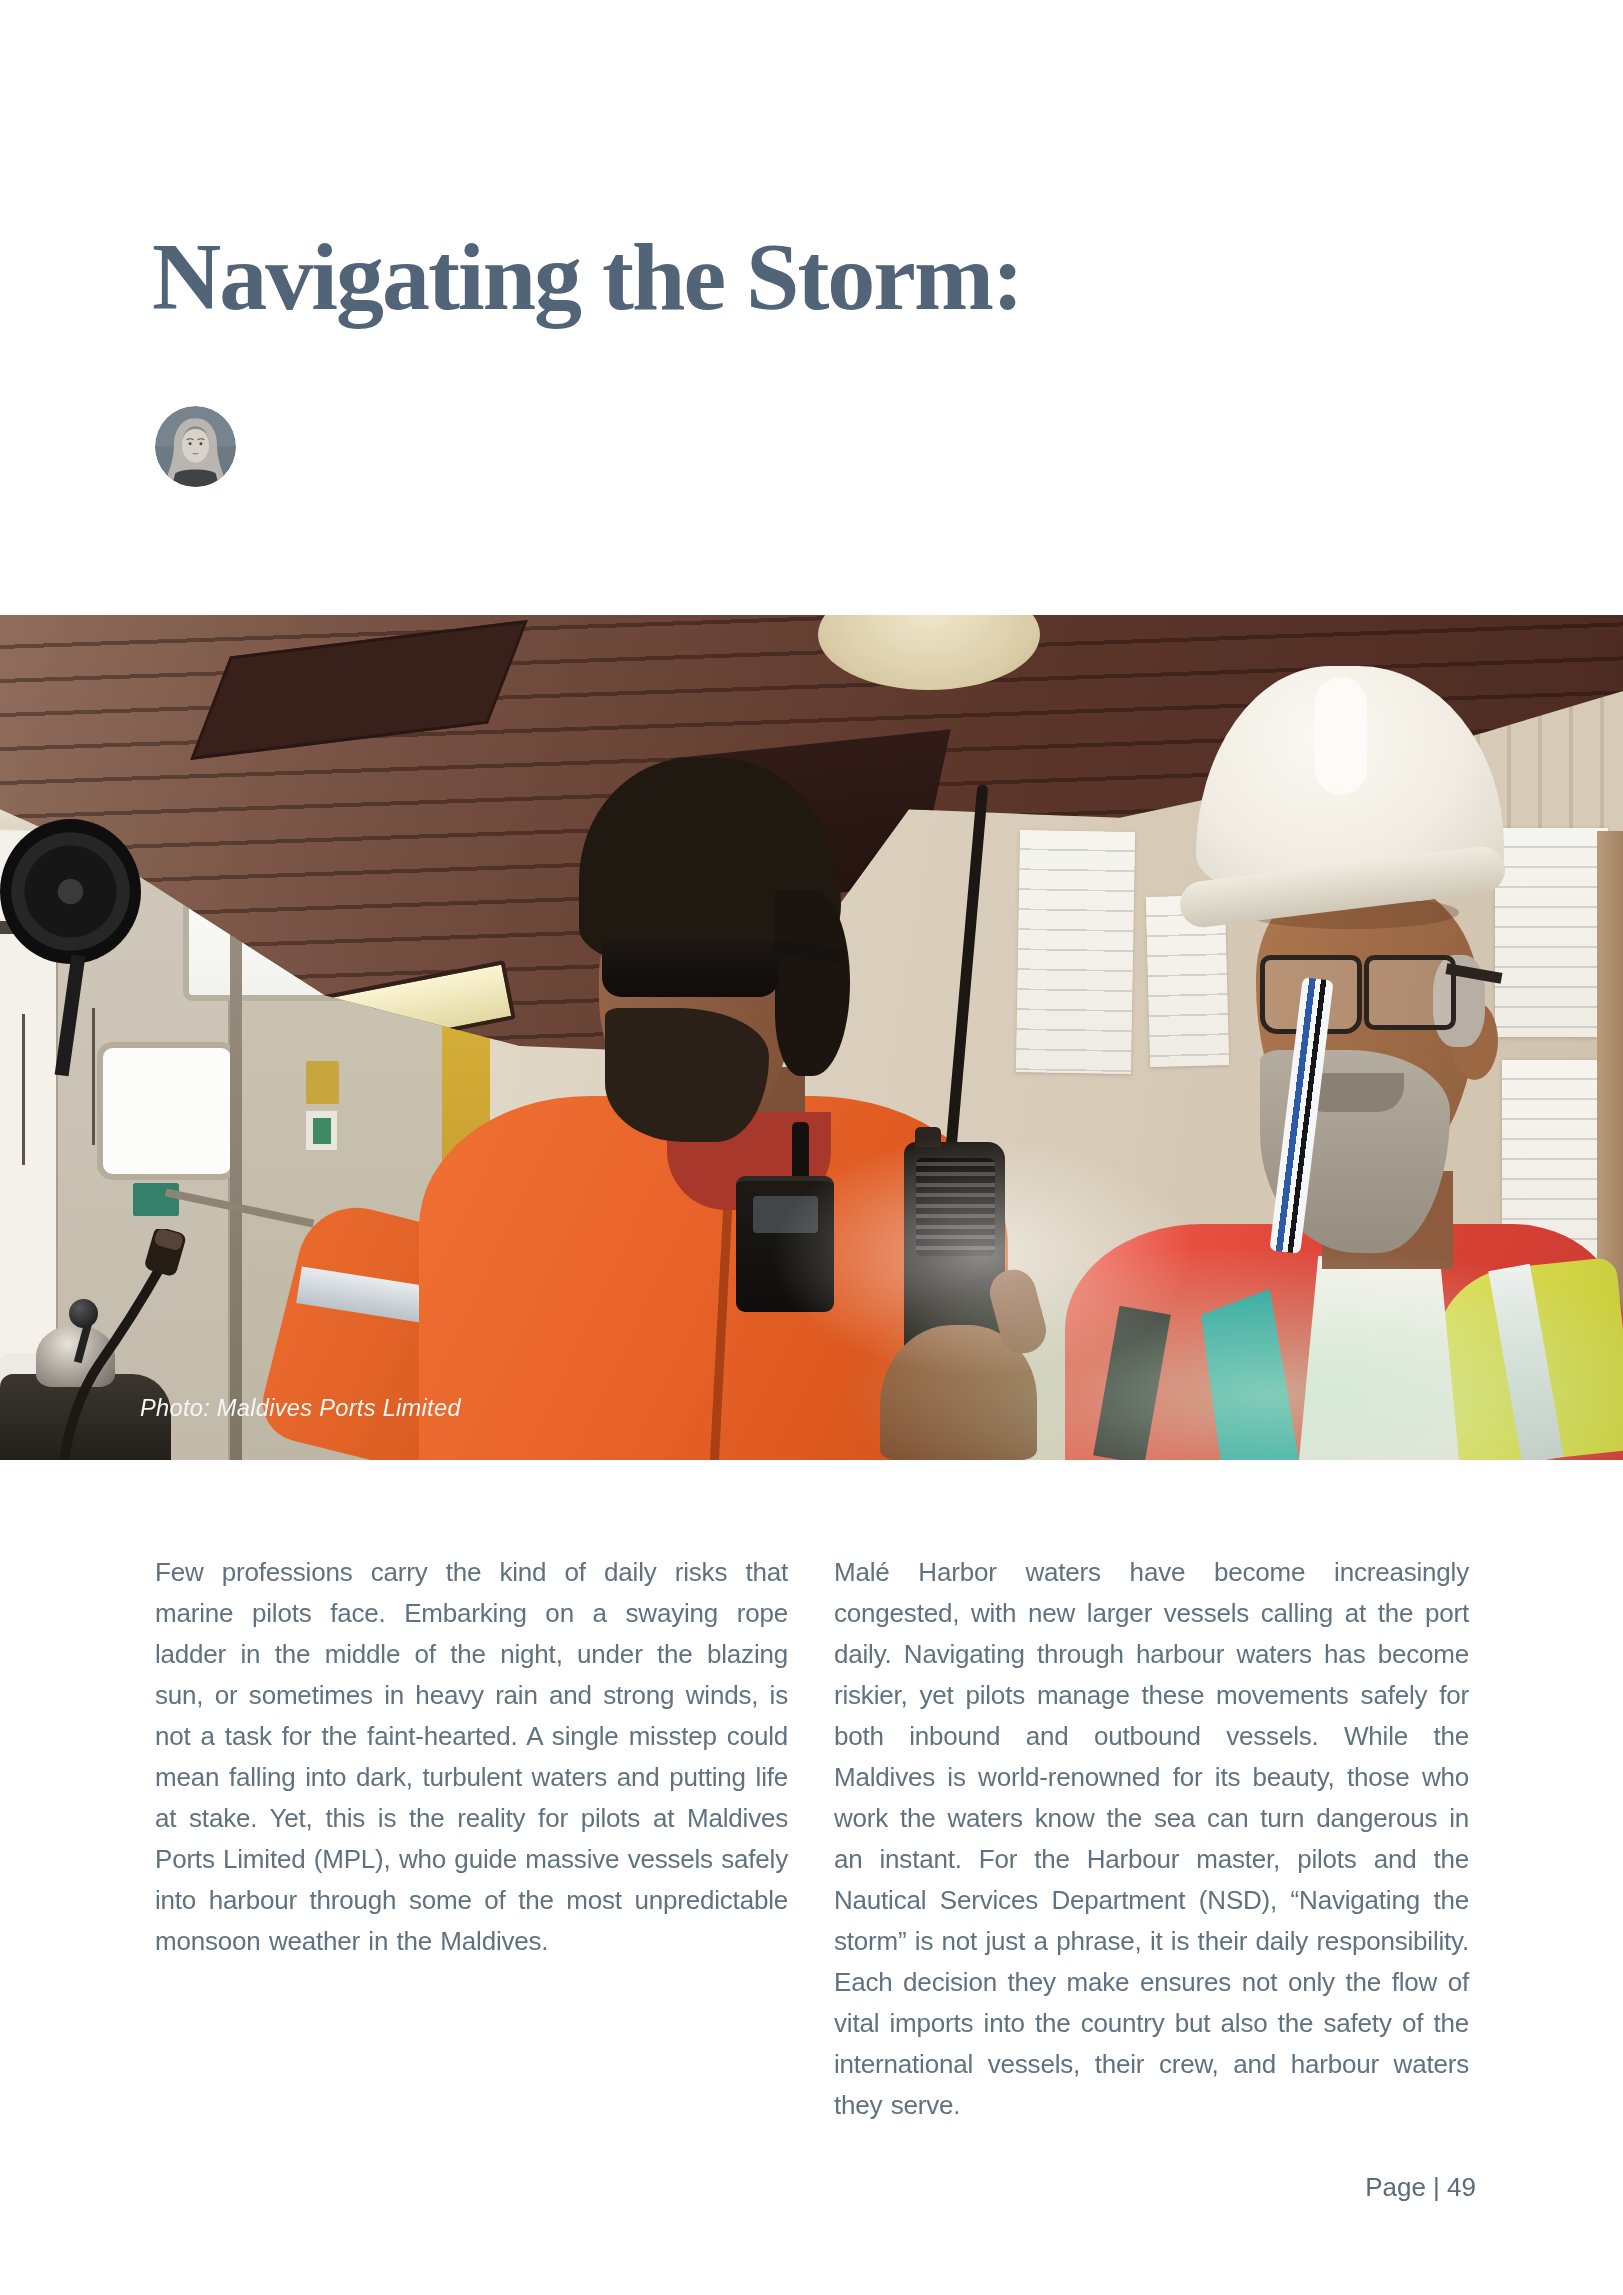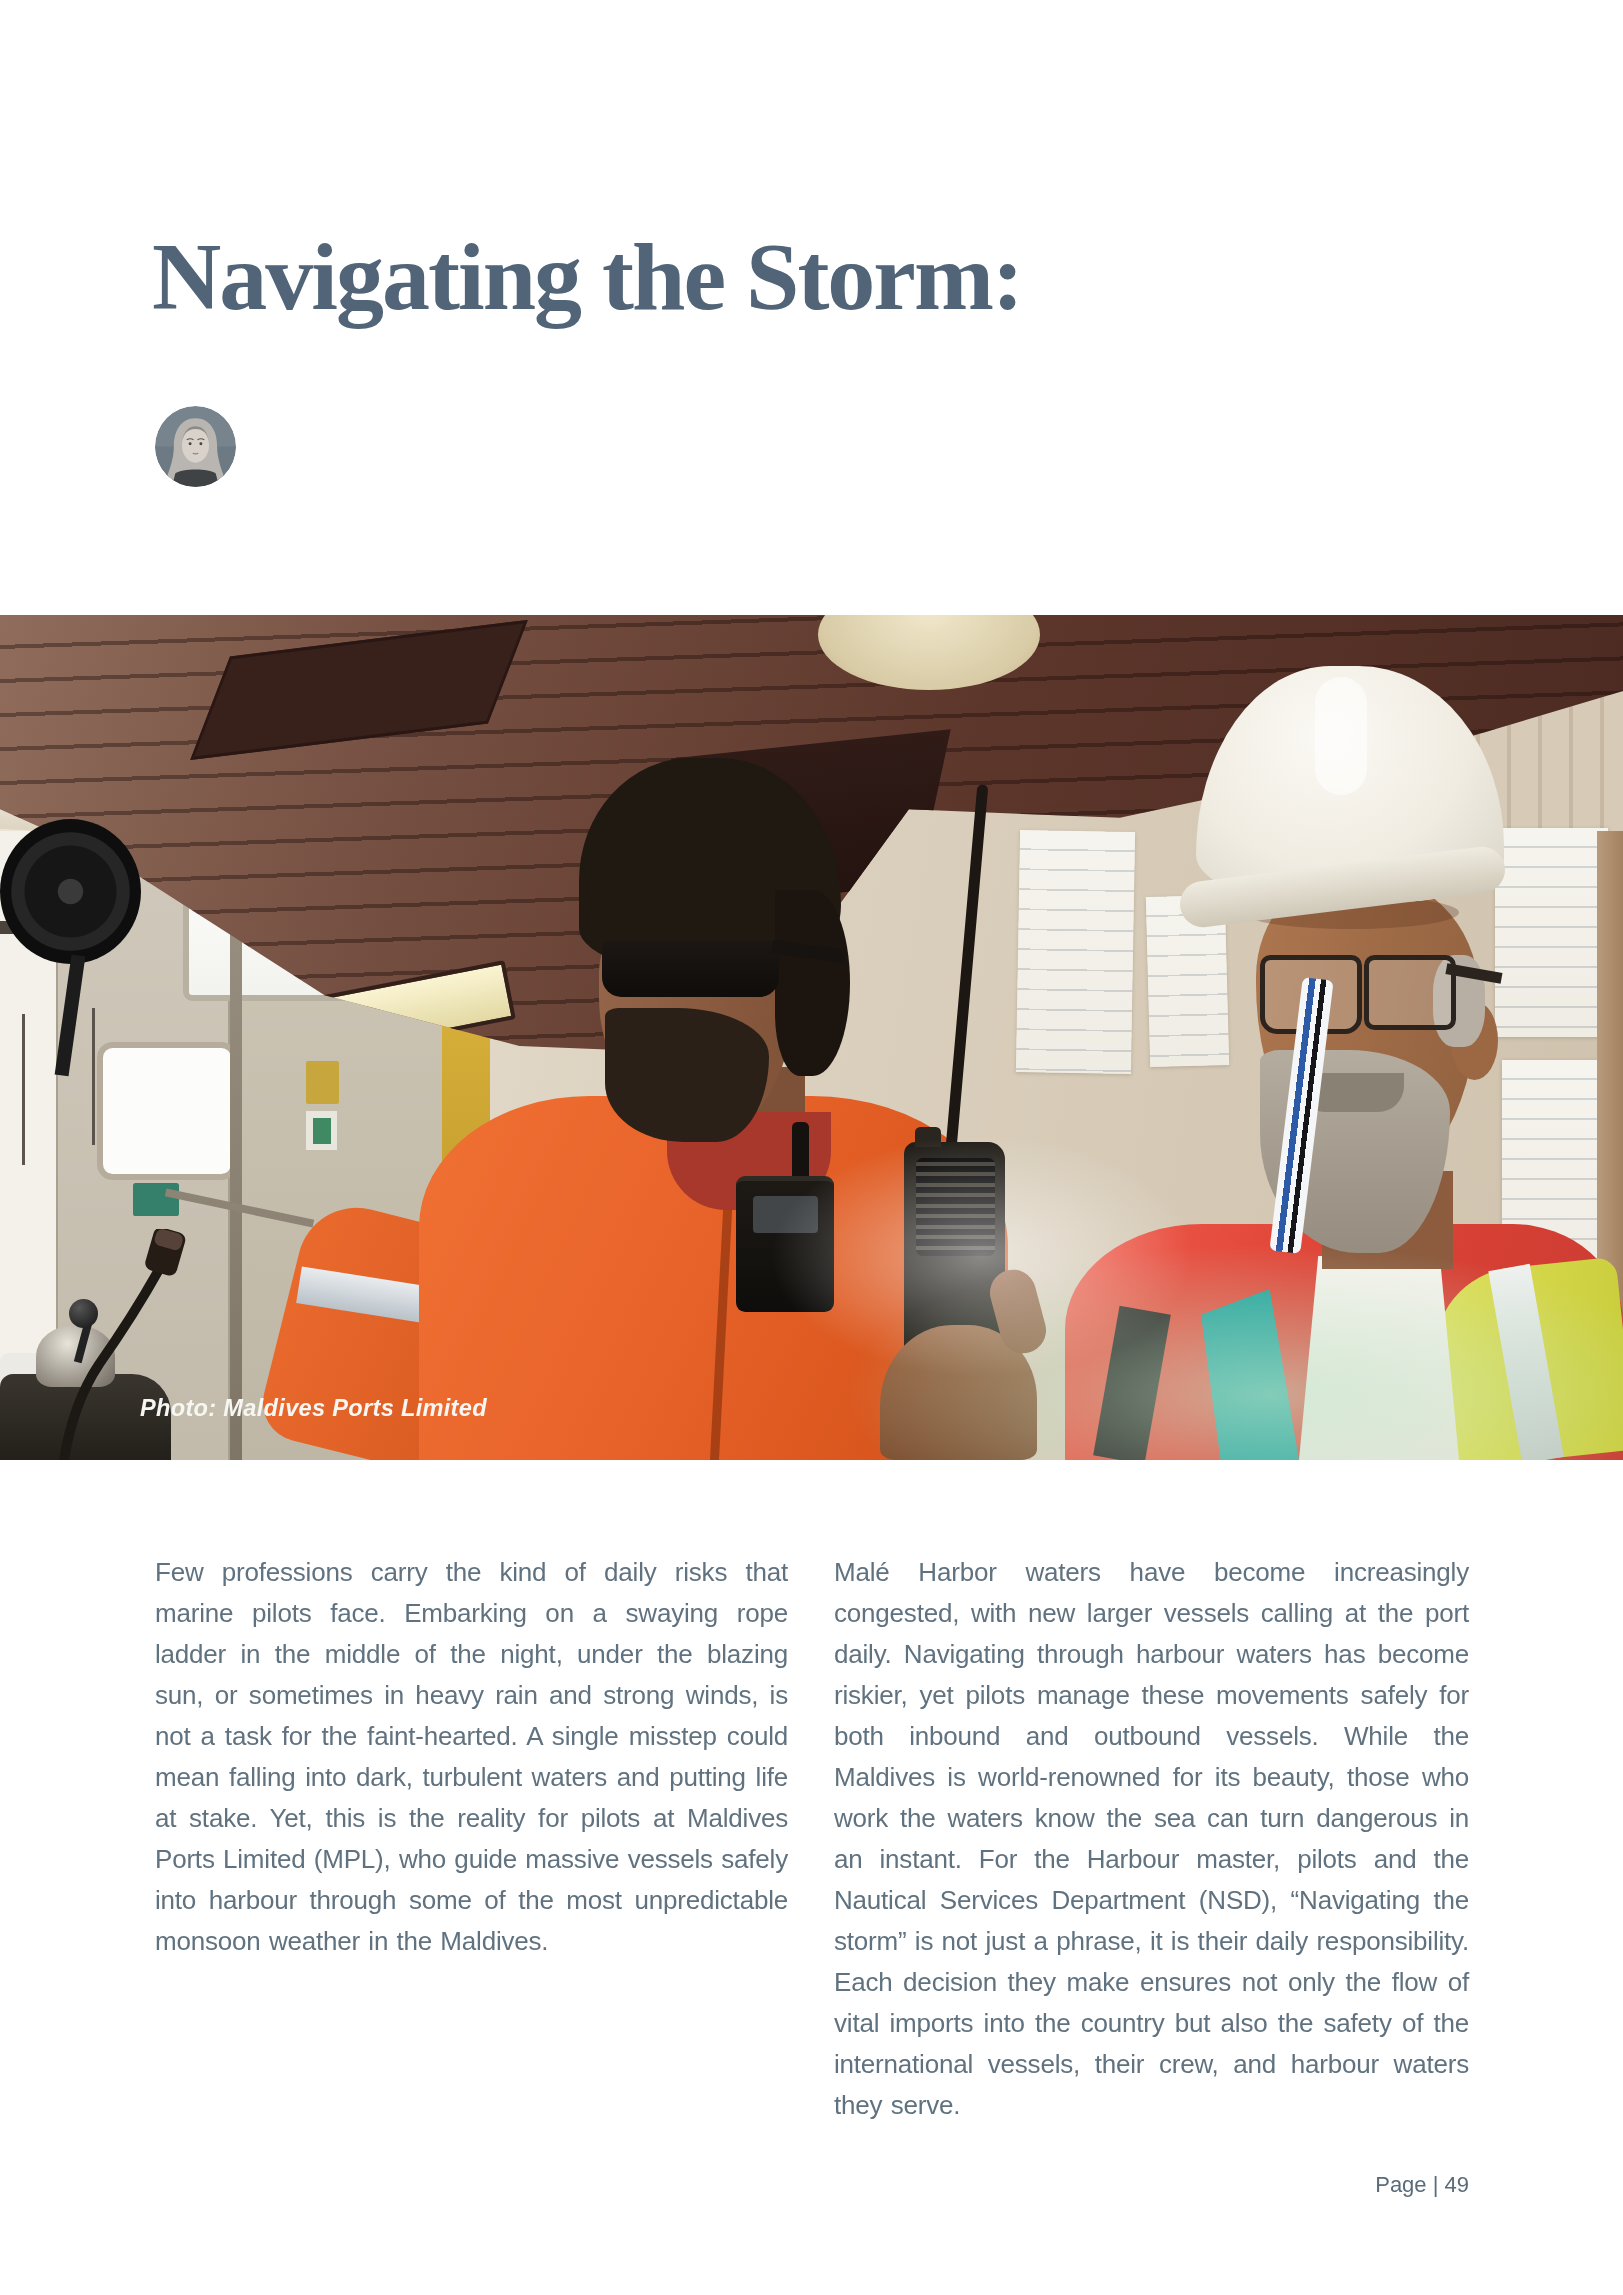--- a/index.html
+++ b/index.html
@@ -154,30 +154,30 @@
   .rm-hand{left:880px;top:710px;width:157px;height:135px;
       background:linear-gradient(#9a6845,#7f5233);border-radius:46% 44% 10% 10% / 60% 55% 8% 8%;}
   .rm-thumb{left:995px;top:654px;width:46px;height:85px;background:#8d5c3c;border-radius:26px;transform:rotate(-15deg);}
 
   .haze-white{left:753px;top:510px;width:458px;height:262px;
       background:radial-gradient(ellipse,rgba(255,255,255,.5),rgba(255,255,255,0) 65%);}
   .haze-green{left:838px;top:628px;width:785px;height:217px;
       background:radial-gradient(ellipse at 55% 70%,rgba(196,232,205,.6),rgba(196,232,205,0) 70%);}
 
   .photo-caption{position:absolute;left:140px;top:780px;font-size:23.6px;font-style:italic;
-      letter-spacing:0.3px;color:var(--caption-text,#f6f6f3);font-weight:bold;}
+      letter-spacing:0.3px;color:var(--caption-text,#f6f6f3);}
 
   
   .article{position:absolute;left:155px;top:1552px;width:1314px;}
   .col{position:absolute;top:0;width:633px;margin:0;font-size:26px;line-height:41px;
       letter-spacing:-0.2px;word-spacing:1.3px;text-align:justify;color:var(--body-text,#60727f);}
   .col-left{left:0;}
   .col-right{left:679px;width:635px;}
 
-  .footer{position:absolute;top:2172px;right:154px;font-size:22px;color:var(--footer-text,#5a6b79);}
+  .footer{position:absolute;top:2172px;right:147px;font-size:26px;color:var(--footer-text,#5a6b79);}
 </style>
 </head>
 <body>
 
 <main class="page">
 
   <header>
     <h1 class="title">
       <span>Navigating the Storm:</span>
     </h1>

